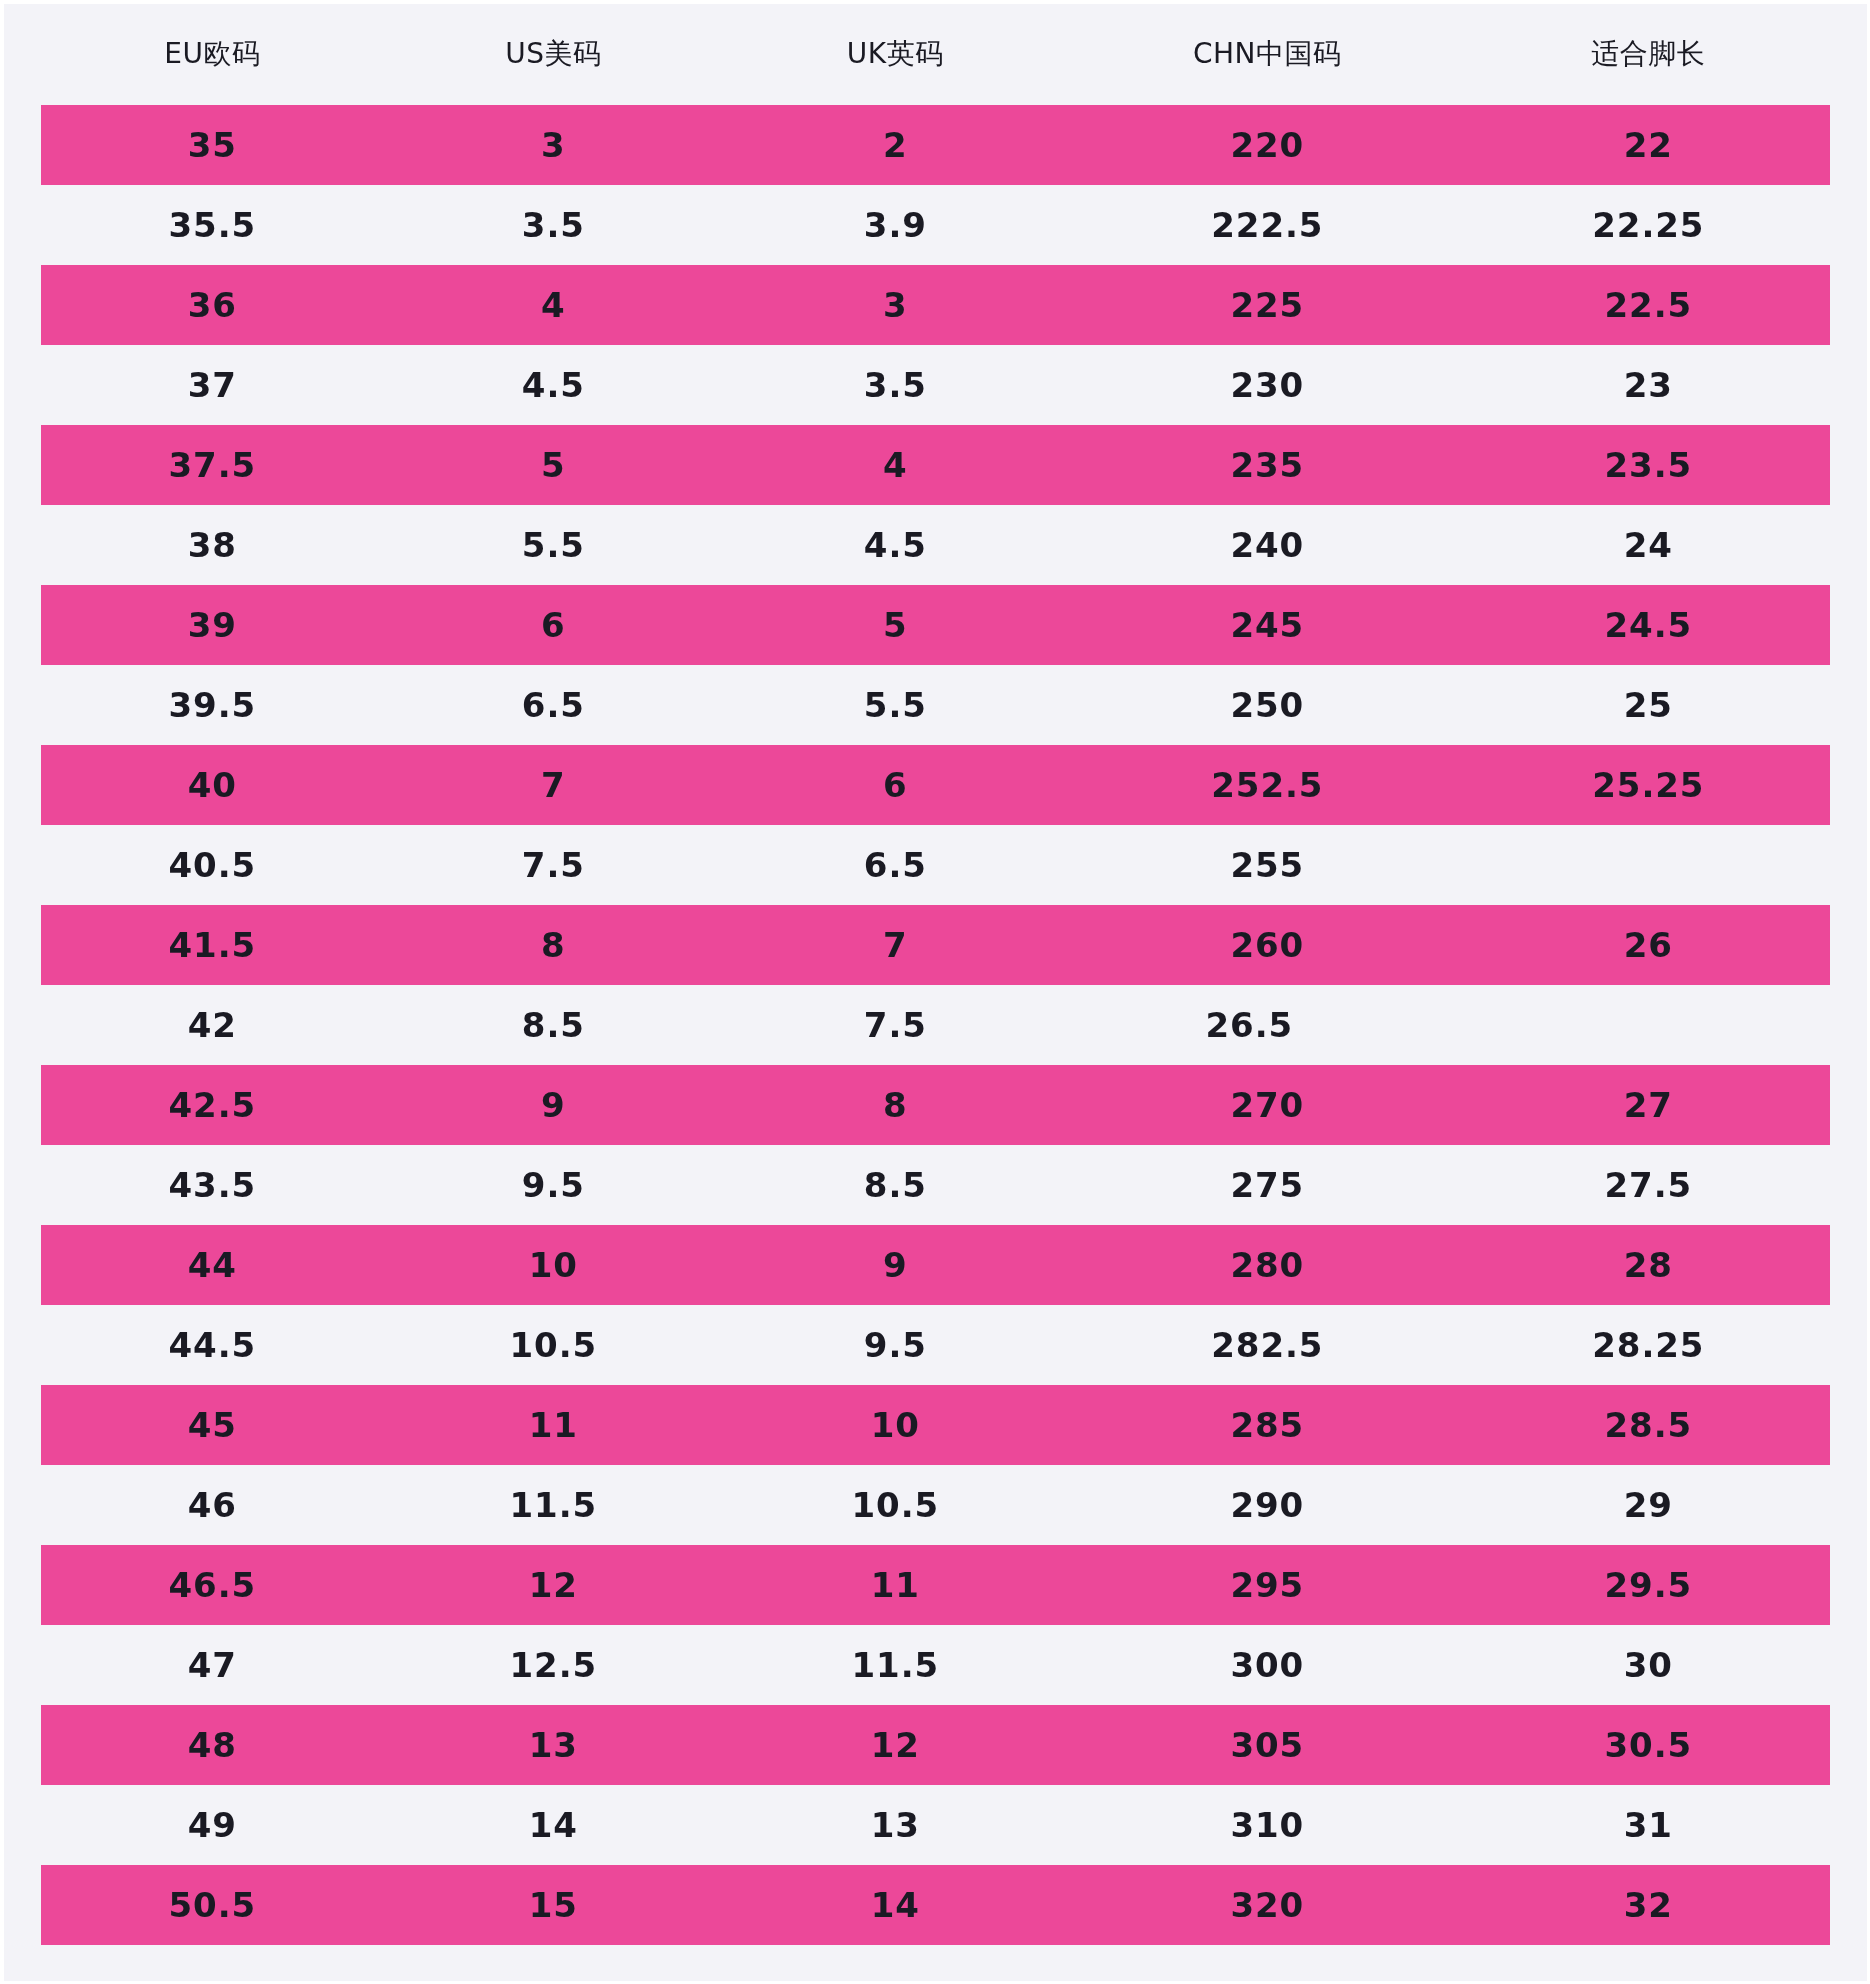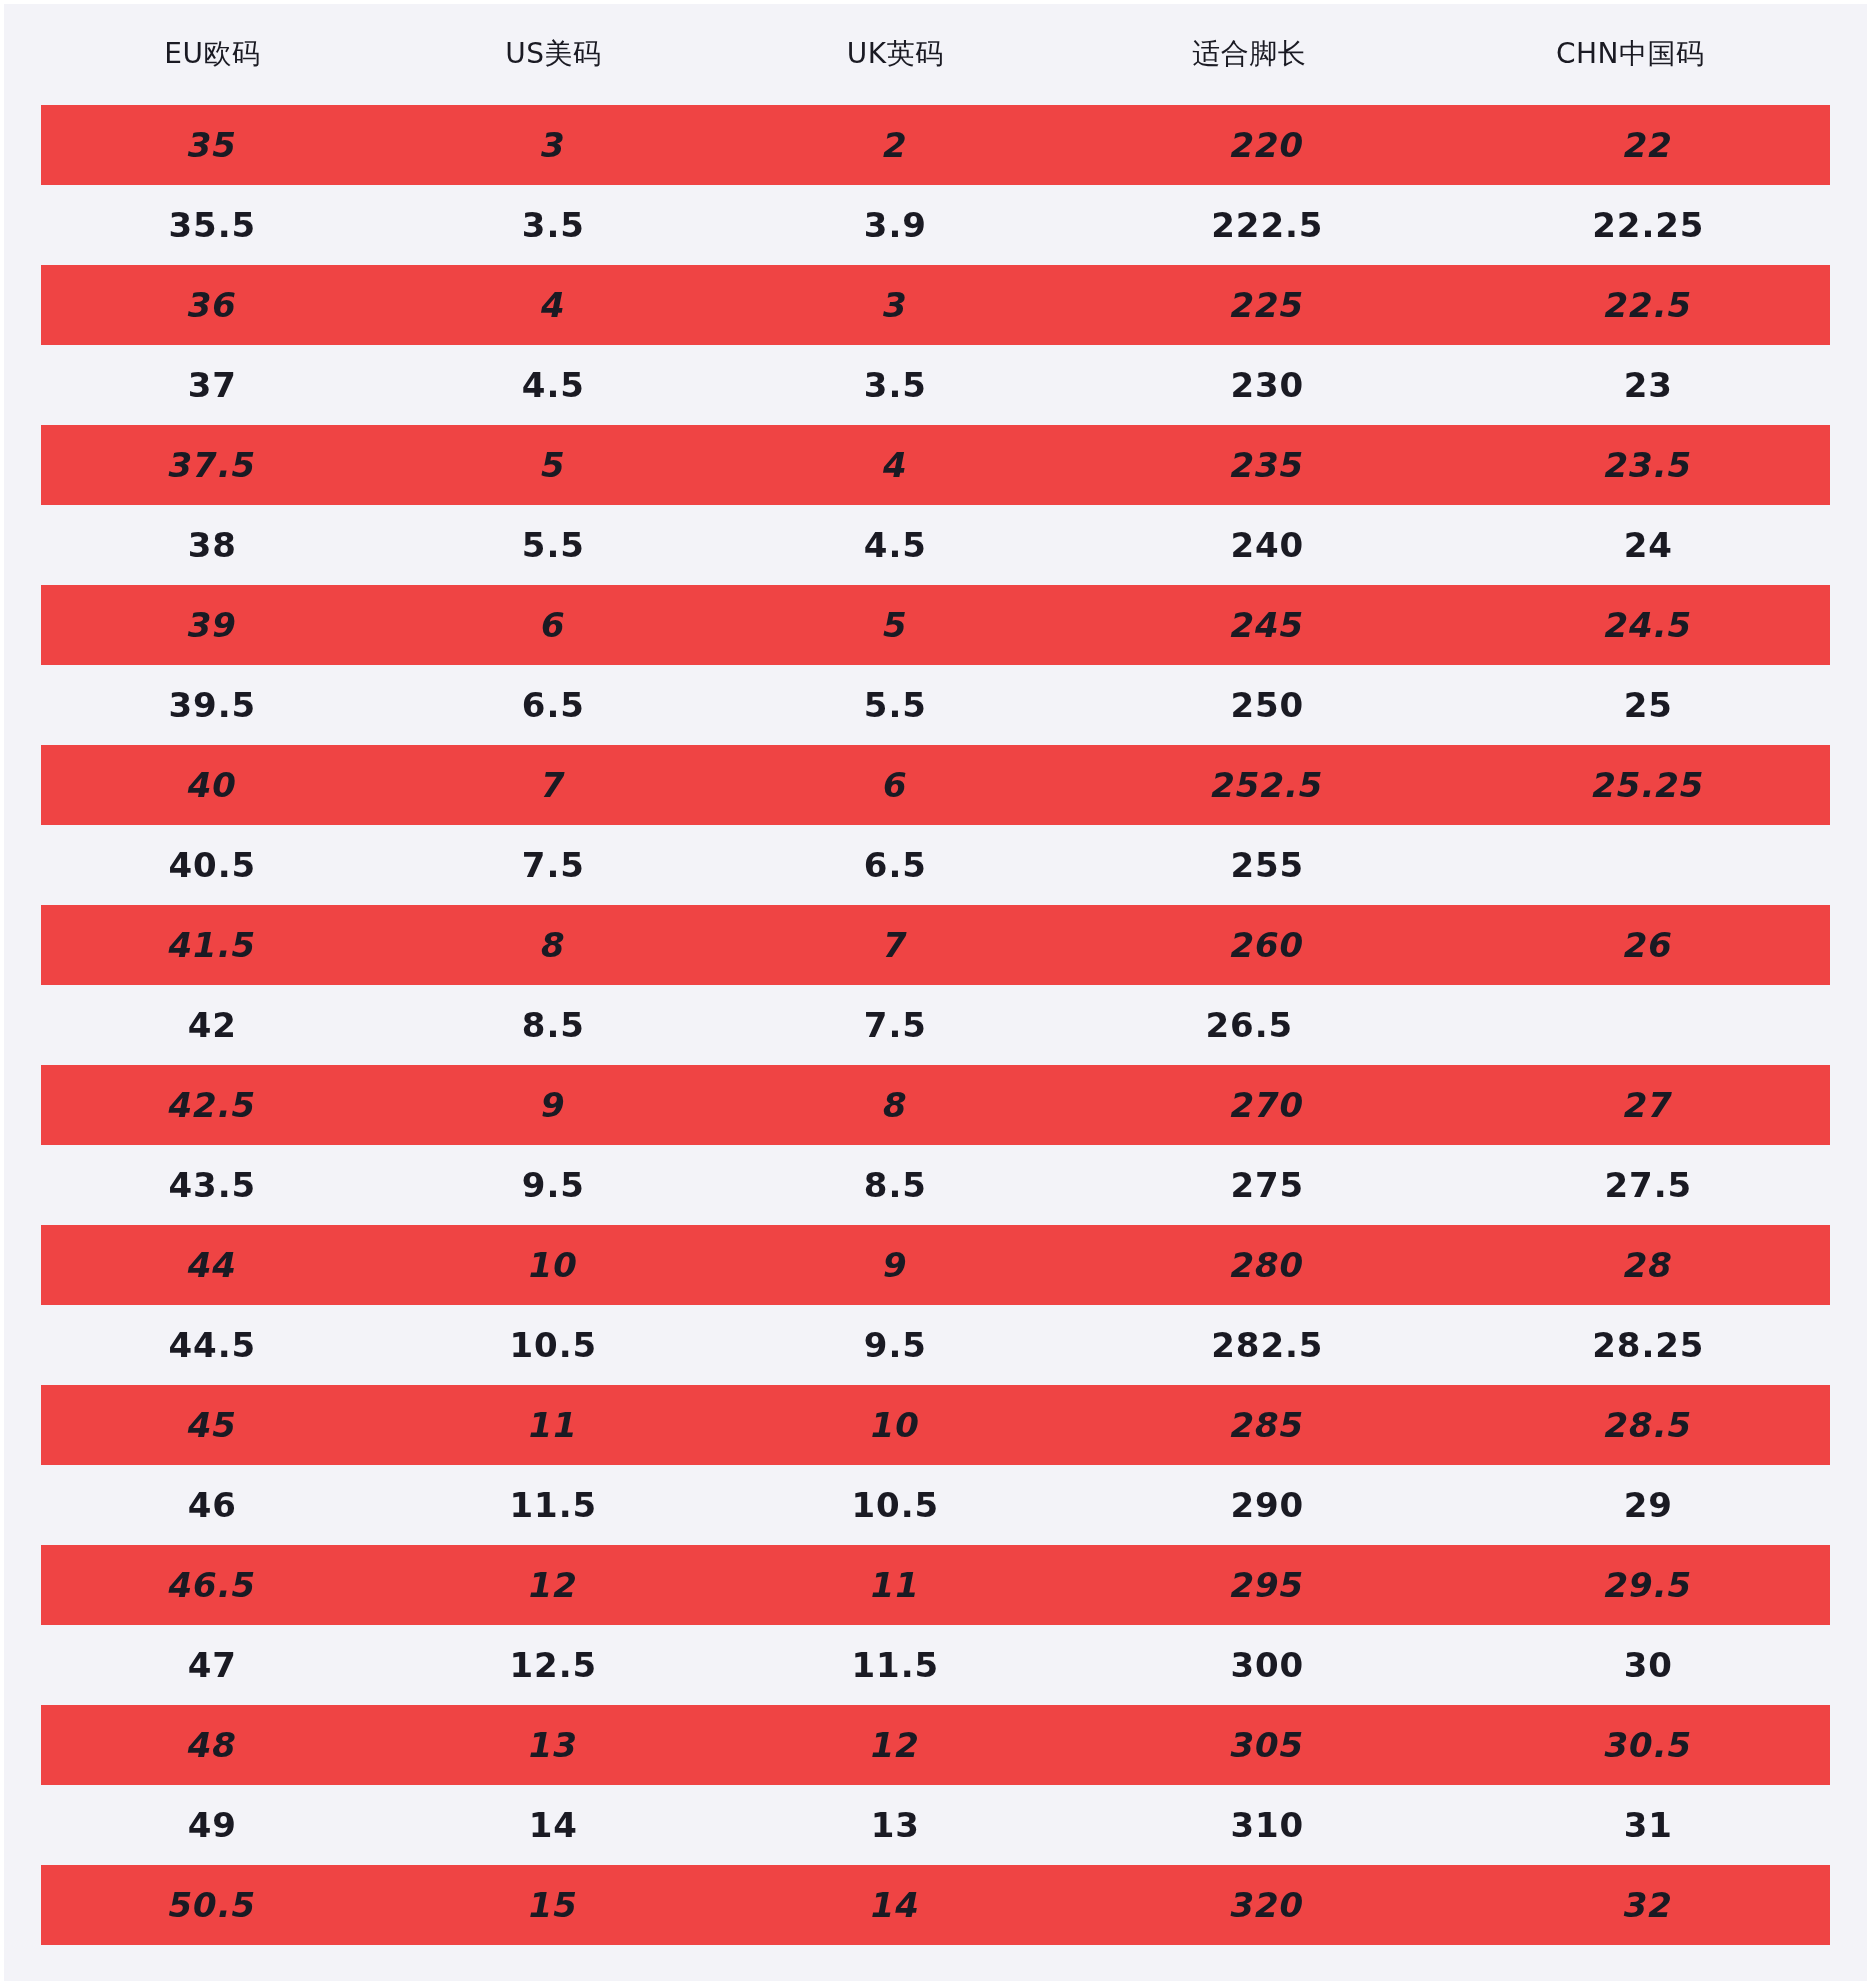--- a/index.html
+++ b/index.html
@@ -33,22 +33,21 @@
     display: flex;
     align-items: center;
   }
   .row {
     height: 80px;
     display: flex;
     align-items: center;
     background: transparent;
   }
   .row.alt {
-    background: #ef4444;
-    font-style: italic;
+    background: #ec4899;
   }
   .cell {
     display: flex;
     align-items: center;
     justify-content: center;
     height: 100%;
     box-sizing: border-box;
     color: #1a1a23;
     white-space: nowrap;
   }
@@ -70,22 +69,22 @@
 </style>
 </head>
 <body>
 
 <div class="page">
   <div class="size-table">
     <div class="header-row">
         <div class="cell c0">EU欧码</div>
         <div class="cell c1">US美码</div>
         <div class="cell c2">UK英码</div>
+        <div class="cell c3">CHN中国码</div>
         <div class="cell c4">适合脚长</div>
-        <div class="cell c3">CHN中国码</div>
       </div>
     <div>
         <div class="row alt">
           <div class="cell c0">35</div>
           <div class="cell c1">3</div>
           <div class="cell c2">2</div>
           <div class="cell c3">220</div>
           <div class="cell c4">22</div>
         </div>
         <div class="row">

